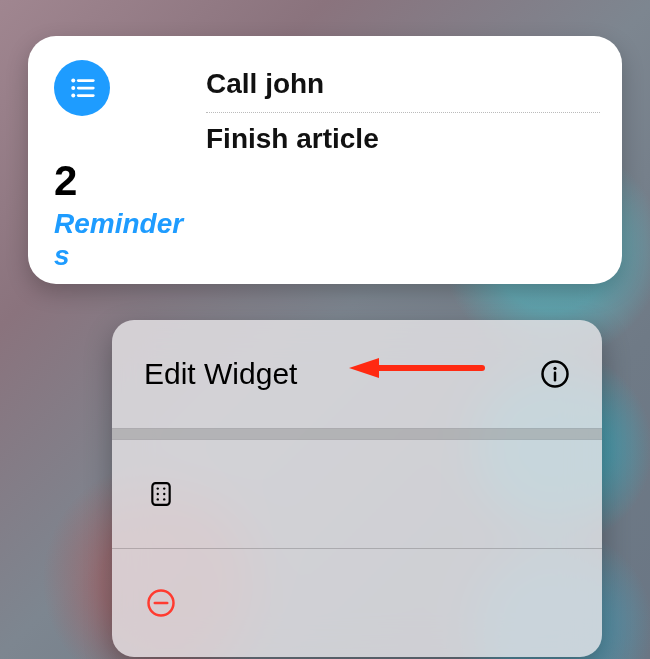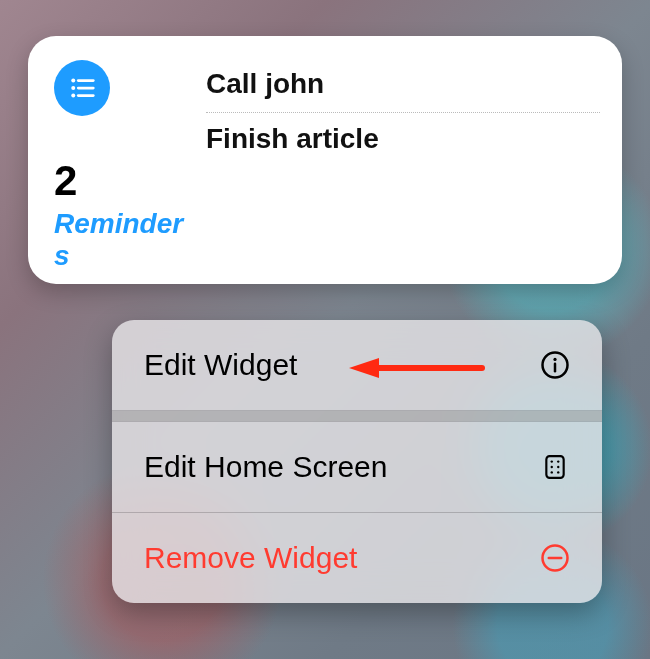--- a/index.html
+++ b/index.html
@@ -78,21 +78,21 @@
     overflow: hidden;
     box-shadow: 0 10px 28px rgba(0,0,0,0.3);
     backdrop-filter: blur(18px);
     -webkit-backdrop-filter: blur(18px);
     background: rgba(235,232,234,0.78);
   }
   .menu-item {
     display: flex;
     align-items: center;
     justify-content: space-between;
-    height: 90px;
+    height: 108px;
     padding: 0 30px 0 32px;
     font-size: 30px;
     color: #000;
   }
   .menu-item.destructive { color: #ff3b30; }
   .menu-item .mi-icon { width: 34px; height: 34px; display:flex; align-items:center; justify-content:center; }
   .sep-thin { height: 1px; background: rgba(0,0,0,0.18); }
   .sep-thick { height: 10px; background: rgba(120,120,120,0.35); }
 
   
@@ -135,36 +135,34 @@
         <circle cx="12" cy="12" r="10"></circle>
         <circle cx="12" cy="7.5" r="1.3" fill="#000" stroke="none"></circle>
         <line x1="12" y1="11" x2="12" y2="17" stroke-linecap="round"></line>
       </svg>
     </span>
   </div>
   <div class="sep-thin"></div>
   <div class="sep-thick"></div>
   <div class="sep-thin"></div>
   <div class="menu-item">
-    <span>Edit Home Screen</span>
     <span class="mi-icon">
       <svg viewBox="0 0 24 24" width="26" height="32" fill="none" stroke="#000" stroke-width="2">
         <rect x="4" y="2" width="16" height="20" rx="3"></rect>
         <circle cx="9" cy="7" r="1.1" fill="#000" stroke="none"></circle>
         <circle cx="15" cy="7" r="1.1" fill="#000" stroke="none"></circle>
         <circle cx="9" cy="12" r="1.1" fill="#000" stroke="none"></circle>
         <circle cx="15" cy="12" r="1.1" fill="#000" stroke="none"></circle>
         <circle cx="9" cy="17" r="1.1" fill="#000" stroke="none"></circle>
         <circle cx="15" cy="17" r="1.1" fill="#000" stroke="none"></circle>
       </svg>
     </span>
   </div>
   <div class="sep-thin"></div>
   <div class="menu-item destructive">
-    <span>Remove Widget</span>
     <span class="mi-icon">
       <svg viewBox="0 0 24 24" width="30" height="30" fill="none" stroke="#ff3b30" stroke-width="2">
         <circle cx="12" cy="12" r="10"></circle>
         <line x1="7" y1="12" x2="17" y2="12" stroke-linecap="round"></line>
       </svg>
     </span>
   </div>
 </div>
 
 <div class="arrow">

